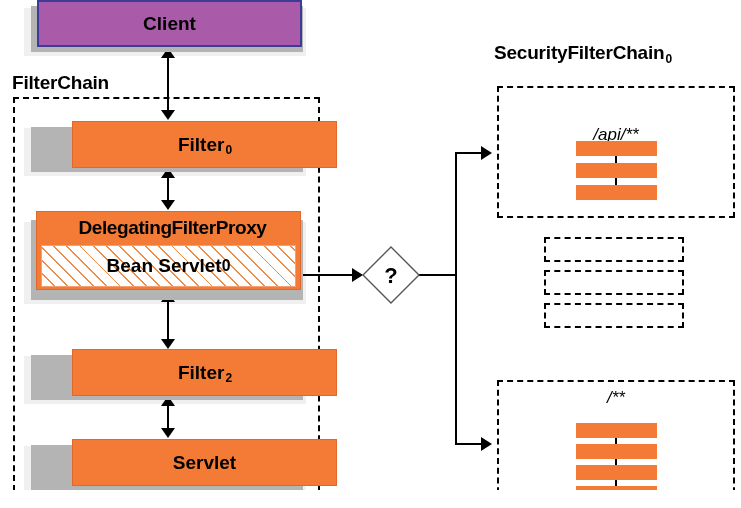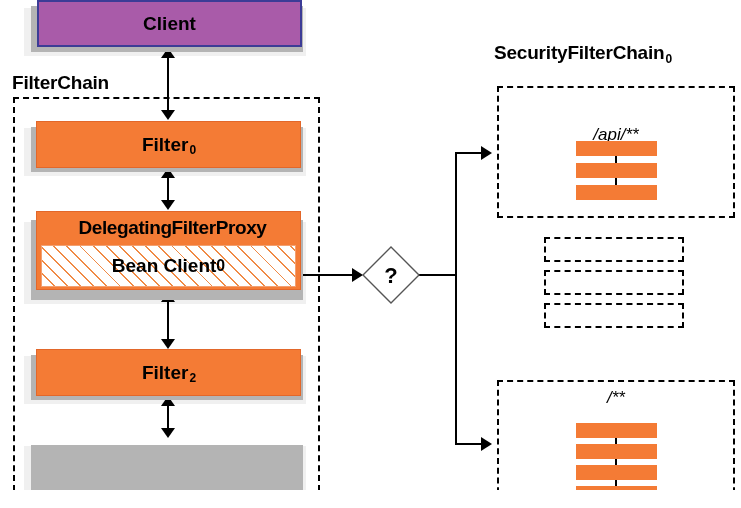--- a/index.html
+++ b/index.html
@@ -64,20 +64,21 @@
   }
   .shadow-soft {
     background: #f0f0f0;
     z-index: 0;
   }
 
   .orange-box {
     background: #F47B35;
     border: 1px solid #E2672A;
     z-index: 2;
+    margin-left: 36px;
   }
   .client-box {
     background: #A95BA9;
     border: 2px solid #3C3C96;
     z-index: 2;
   }
 
   
   .dfp-outer {
     background: #F47B35;
@@ -194,21 +195,21 @@
 
   <div class="abs arrow-up" style="left:161px; top:168px;"></div>
   <div class="abs vline" style="left:167px; top:177px; height:28px;"></div>
   <div class="abs arrow-down" style="left:161px; top:200px;"></div>
 
   <div class="abs shadow-soft" style="left:24px; top:222px; width:282px; height:82px;"></div>
   <div class="abs shadow" style="left:31px; top:220px; width:272px; height:80px;"></div>
   <div class="abs dfp-outer" style="left:36px; top:211px; width:265px; height:79px;">
     <div class="dfp-title">DelegatingFilterProxy</div>
     <div class="bean-filter">
-      <span>Bean Client</span>
+      <span>Bean Servlet</span>
         <sub>0</sub>
     </div>
   </div>
 
   <div class="abs arrow-up" style="left:161px; top:292px;"></div>
   <div class="abs vline" style="left:167px; top:301px; height:42px;"></div>
   <div class="abs arrow-down" style="left:161px; top:339px;"></div>
 
   <div class="abs shadow-soft" style="left:24px; top:356px; width:282px; height:48px;"></div>
   <div class="abs shadow" style="left:31px; top:355px; width:272px; height:45px;"></div>
@@ -216,20 +217,23 @@
     <span>Filter</span>
       <sub>2</sub>
   </div>
 
   <div class="abs arrow-up" style="left:161px; top:396px;"></div>
   <div class="abs vline" style="left:167px; top:405px; height:28px;"></div>
   <div class="abs arrow-down" style="left:161px; top:428px;"></div>
 
   <div class="abs shadow-soft" style="left:24px; top:446px; width:282px; height:48px;"></div>
   <div class="abs shadow" style="left:31px; top:445px; width:272px; height:45px;"></div>
+  <div class="abs node orange-box" style="left:36px; top:439px; width:265px; height:47px;">
+    <span>Servlet</span>
+  </div>
 
   <div class="abs hline" style="left:301px; top:274px; width:54px;"></div>
   <div class="abs arrow-right" style="left:352px; top:268px;"></div>
 
   <div class="abs diamond-wrap" style="left:362px; top:246px; width:58px; height:58px;">
     <svg width="58" height="58" viewBox="0 0 58 58">
       <polygon points="29,1 57,29 29,57 1,29" fill="#ffffff" stroke="#555555" stroke-width="1.4"></polygon>
       <text x="29" y="37" text-anchor="middle" font-family="Liberation Sans, sans-serif" font-size="22" font-weight="bold" fill="#000000" id="decision-glyph">?</text>
     </svg>
   </div>

